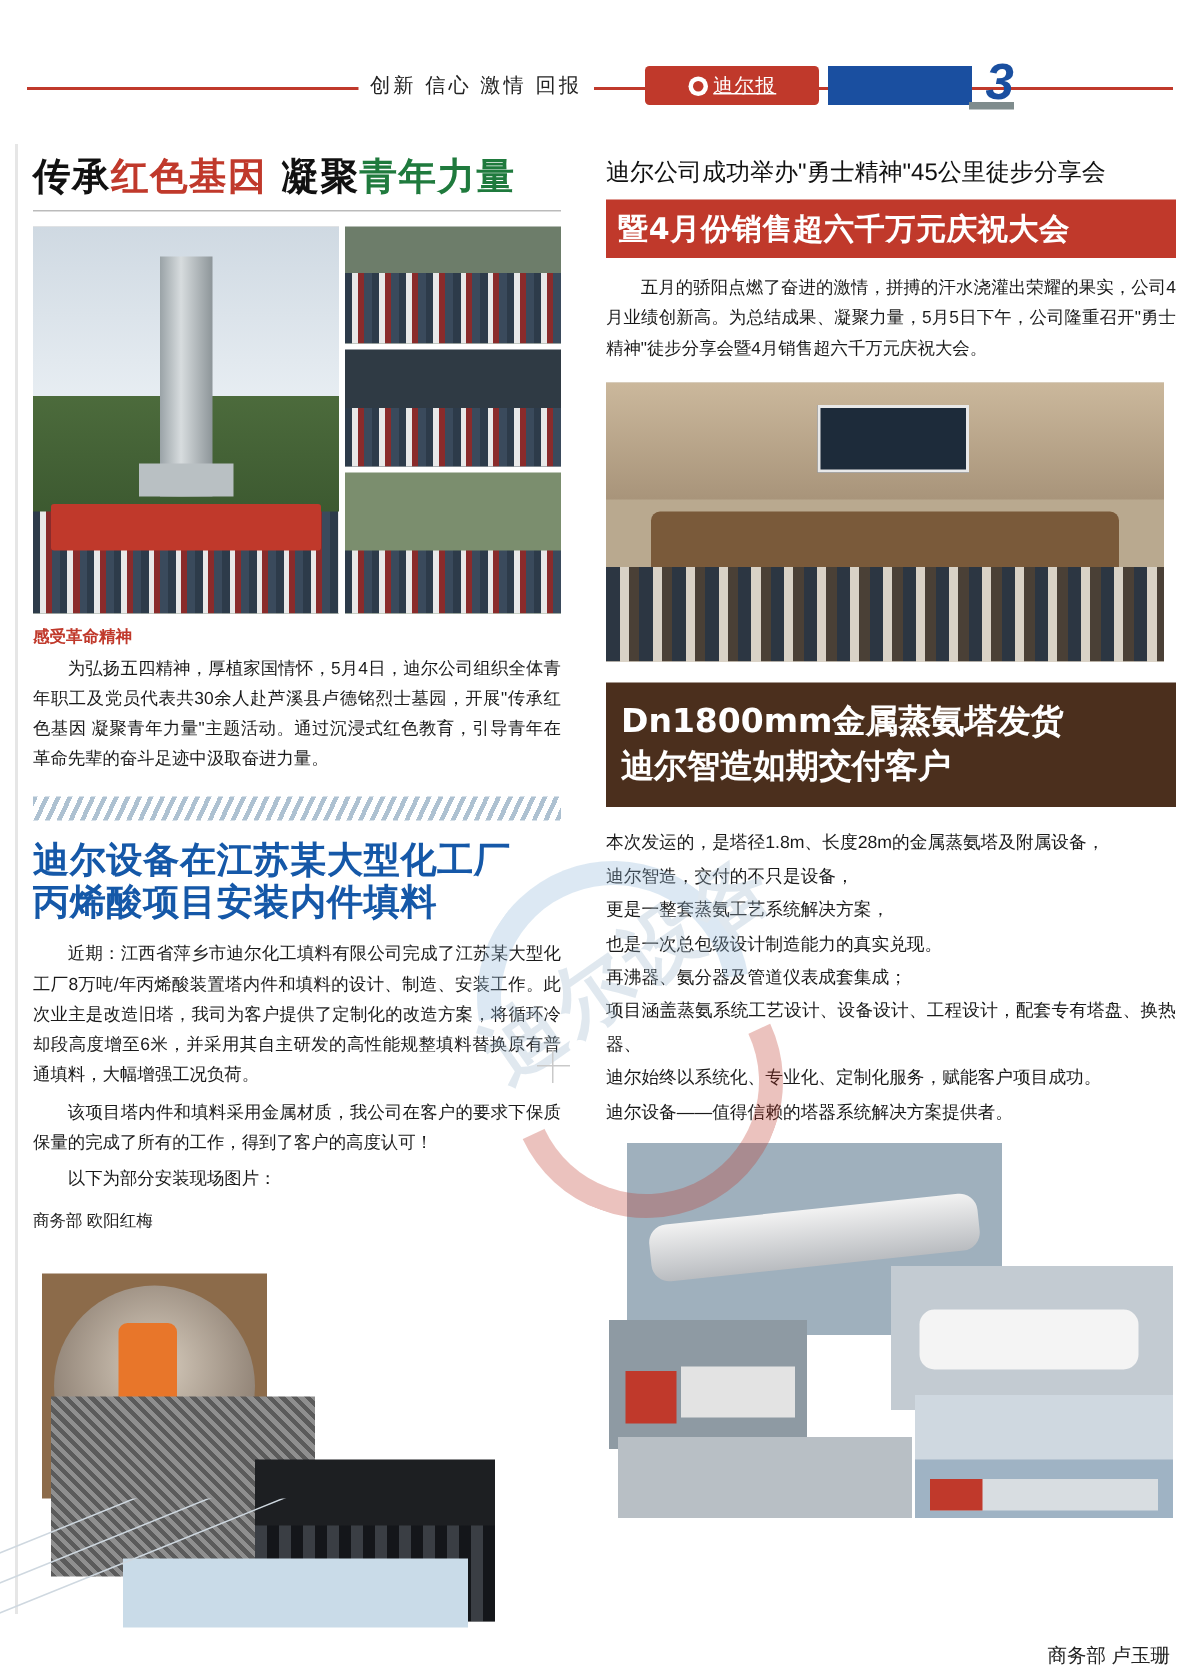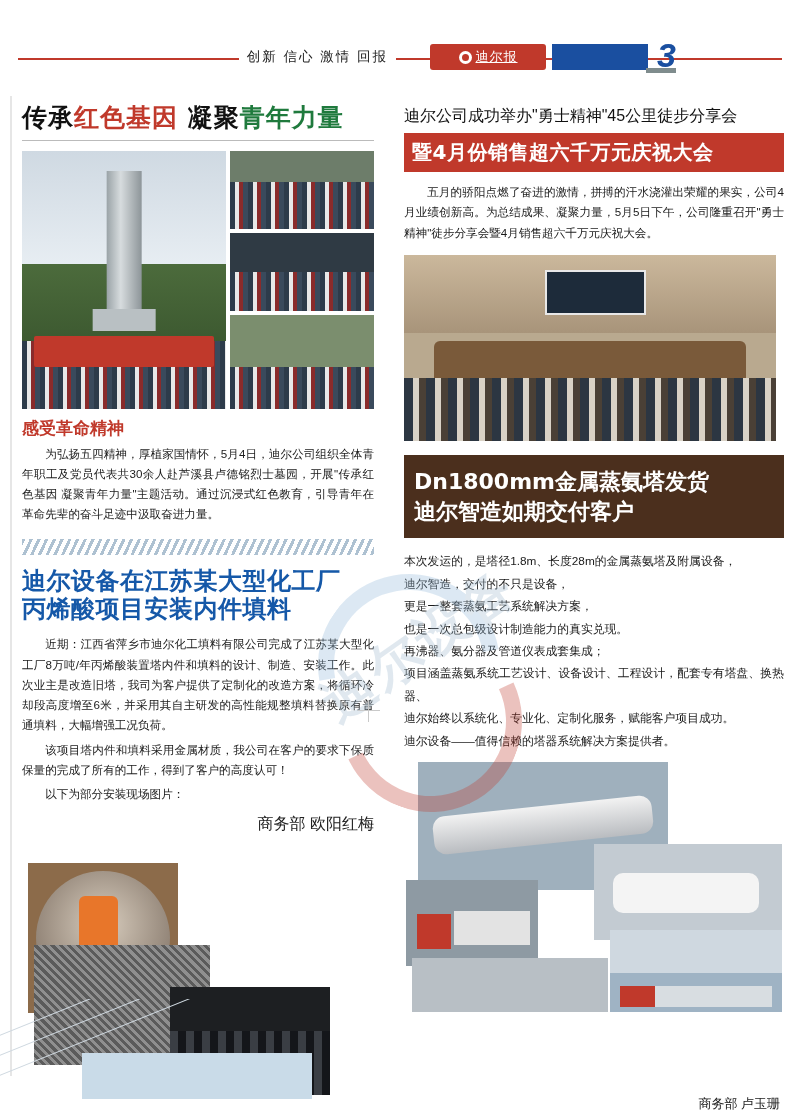--- a/index.html
+++ b/index.html
@@ -72,36 +72,36 @@
   .ph{position:absolute;overflow:hidden;background:#ccc;}
   .ph .sky{position:absolute;left:0;top:0;right:0;height:46%;background:linear-gradient(#cfd9e2,#e8eef3);}
   .ph .grnd{position:absolute;left:0;bottom:0;right:0;height:56%;background:linear-gradient(#4c6b3c,#2f4a26);}
   .mon{position:absolute;left:50%;top:8%;width:17%;height:62%;transform:translateX(-50%);
        background:linear-gradient(90deg,#9aa3a7,#d7dcde 40%,#8d9599);}
   .mon:after{content:"";position:absolute;left:-40%;bottom:0;width:180%;height:14%;background:#b9c0c3;}
   .banner{position:absolute;left:6%;bottom:16%;width:88%;height:12%;background:#c0392b;border-radius:2px;}
   .crowd{position:absolute;left:0;bottom:0;width:100%;height:26%;
          background:repeating-linear-gradient(90deg,#2d3b4a 0 5px,#e8e8e8 5px 9px,#8a2b2b 9px 13px,#3a4a5c 13px 18px);}
 
-  .cap-red{color:#c0392b;font-size:17px;font-weight:bold;margin-top:8px;}
+  .cap-red{color:#c0392b;font-size:11px;font-weight:bold;margin-top:8px;}
   .body-cn{font-size:11.6px;line-height:1.75;color:#1a1a1a;text-align:justify;margin-top:4px;}
   .indent{text-indent:2em;}
 
   
   .hatch{
     margin:14px 0 12px 0;height:16px;width:100%;
     background:repeating-linear-gradient(115deg,#9fb6c9 0 3px,#ffffff 3px 7px);
     opacity:.85;
   }
 
   .h-blue{
     font-size:24px;font-weight:bold;color:#1558a8;line-height:1.2;letter-spacing:.5px;
     font-family:"DejaVu Sans",sans-serif;
   }
-  .sign{text-align:right;font-size:16px;color:#222;margin-top:10px;}
+  .sign{text-align:left;font-size:11px;color:#222;margin-top:10px;font-family:Liberation Serif, serif;}
 
   
   .photos2{position:relative;width:352px;height:250px;margin-top:10px;}
   .p-worker{position:absolute;left:6px;top:18px;width:150px;height:150px;background:#8c6b4a;overflow:hidden;}
   .p-worker .inner{position:absolute;inset:8px;border-radius:50%;background:radial-gradient(circle at 50% 40%,#d8cdbe,#6f6054);}
   .p-worker .man{position:absolute;left:34%;top:22%;width:26%;height:46%;background:#e8762a;border-radius:6px;}
   .p-mesh{position:absolute;left:12px;top:100px;width:176px;height:120px;
     background:repeating-linear-gradient(45deg,#5b5b5b 0 3px,#8f8f8f 3px 6px);}
   .p-dark{position:absolute;left:148px;top:142px;width:160px;height:108px;background:#1d1f22;overflow:hidden;}
   .p-dark:before{content:"";position:absolute;left:0;top:40%;width:100%;height:60%;

